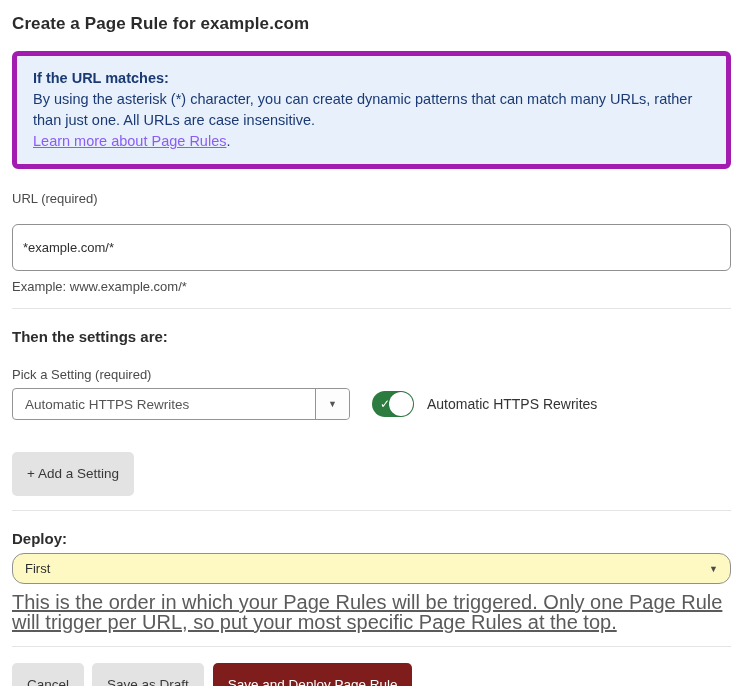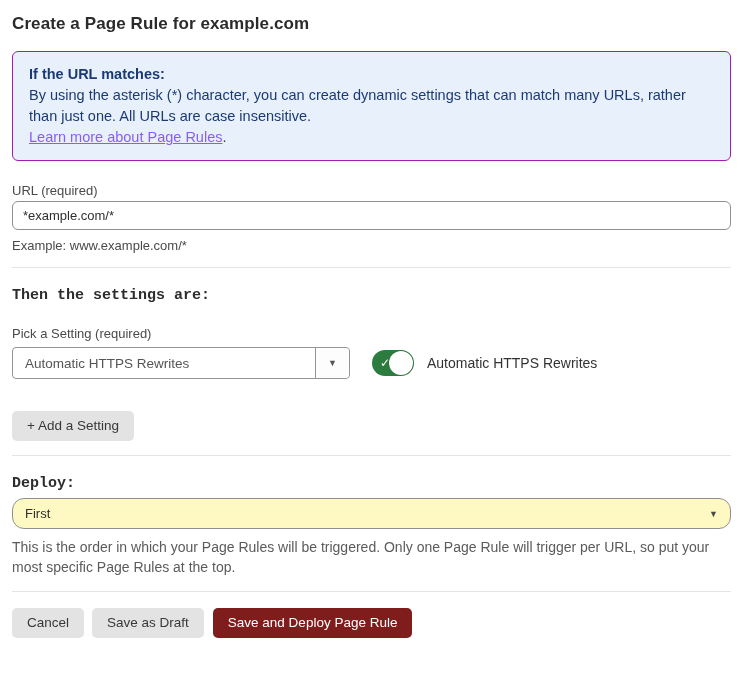--- a/index.html
+++ b/index.html
@@ -16,43 +16,43 @@
   .page-title {
     font-size: 17px;
     font-weight: bold;
     color: #2b2b2b;
     letter-spacing: 0.1px;
     margin-bottom: 17px;
   }
 
   .info-box {
     background: #e8f1fb;
-    border: 1px solid #a21caf;
+    border: 5px solid #a21caf;
     border-radius: 6px;
     padding: 12px 16px;
     font-size: 14.5px;
     line-height: 21px;
     color: #1b3a74;
   }
   .info-box .info-heading { font-weight: bold; }
   .info-box .info-link {
     color: #8b5cf6;
     text-decoration: underline;
     cursor: pointer;
   }
 
   .field-label {
     font-size: 13px;
     color: #4a4a4a;
     margin-top: 22px;
   }
   .text-input {
-    margin-top: 3px;
+    margin-top: 18px;
     width: 100%;
-    height: 29px;
+    height: 47px;
     border: 1px solid #909090;
     border-radius: 6px;
     padding: 0 10px;
     font-size: 13px;
     color: #2f2f2f;
     font-family: "Liberation Sans", sans-serif;
     background: #fff;
     outline: none;
   }
   .field-hint {
@@ -65,21 +65,20 @@
     border: none;
     border-top: 1px solid #e4e4e4;
     margin: 14px 0 0 0;
   }
 
   .section-heading {
     font-size: 15px;
     font-weight: bold;
     color: #2d2d2d;
     margin-top: 19px;
-    font-family: Liberation Mono, monospace;
   }
 
   .setting-row {
     margin-top: 6px;
     display: flex;
     align-items: center;
     text-align: center;
   }
   .setting-select {
     width: 338px;
@@ -147,21 +146,21 @@
     color: #333333;
   }
 
   .btn {
     display: inline-block;
     border: none;
     border-radius: 5px;
     font-size: 13.5px;
     font-family: "Liberation Sans", sans-serif;
     padding: 0 15px;
-    height: 30px;
+    height: 44px;
     line-height: 30px;
     cursor: pointer;
   }
   .btn-gray { background: #e3e3e3; color: #383838; }
   .btn-blue { background: #7f1d1d; color: #ffffff; }
   .add-setting-btn { margin-top: 32px; }
 
   .order-select {
     margin-top: 6px;
     width: 100%;
@@ -176,43 +175,44 @@
     font-size: 13px;
     color: #2f2f2f;
     cursor: pointer;
   }
   .order-select .select-arrow {
     font-size: 9px;
     color: #4a4a4a;
   }
   .order-help {
     margin-top: 8px;
-    font-size: 14px;
+    font-size: 20px;
     line-height: 20px;
     color: #5b5b5b;
+    text-decoration: underline;
   }
 
   .footer {
     margin-top: 16px;
     display: flex;
     align-items: center;
     gap: 8px;
   }
   .footer .btn-blue { margin-left: 1px; }
 </style>
 </head>
 <body>
 
 <div class="page">
 
   <h1 class="page-title">Create a Page Rule for example.com</h1>
 
   <div class="info-box">
     <div class="info-heading">If the URL matches:</div>
-    <div>By using the asterisk (*) character, you can create dynamic settings that can match many URLs, rather than just one. All URLs are case insensitive.</div>
+    <div>By using the asterisk (*) character, you can create dynamic patterns that can match many URLs, rather than just one. All URLs are case insensitive.</div>
     <div><a class="info-link">Learn more about Page Rules</a><span>.</span></div>
   </div>
 
   <div class="field-label">URL (required)</div>
   <input class="text-input" type="text" value="*example.com/*" style="">
   <div class="field-hint">Example: www.example.com/*</div>
 
   <hr class="divider">
 
   <h2 class="section-heading">Then the settings are:</h2>

